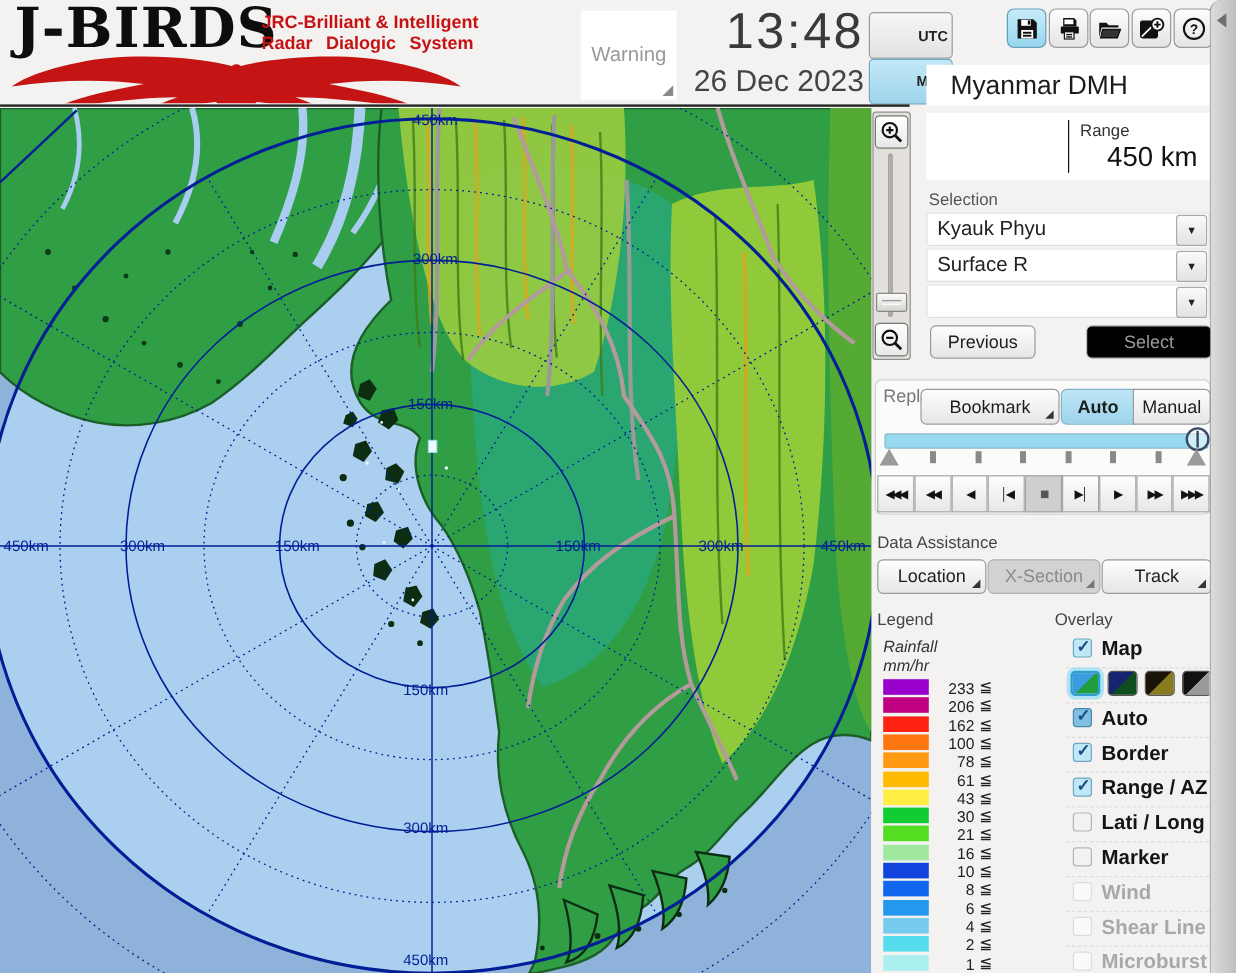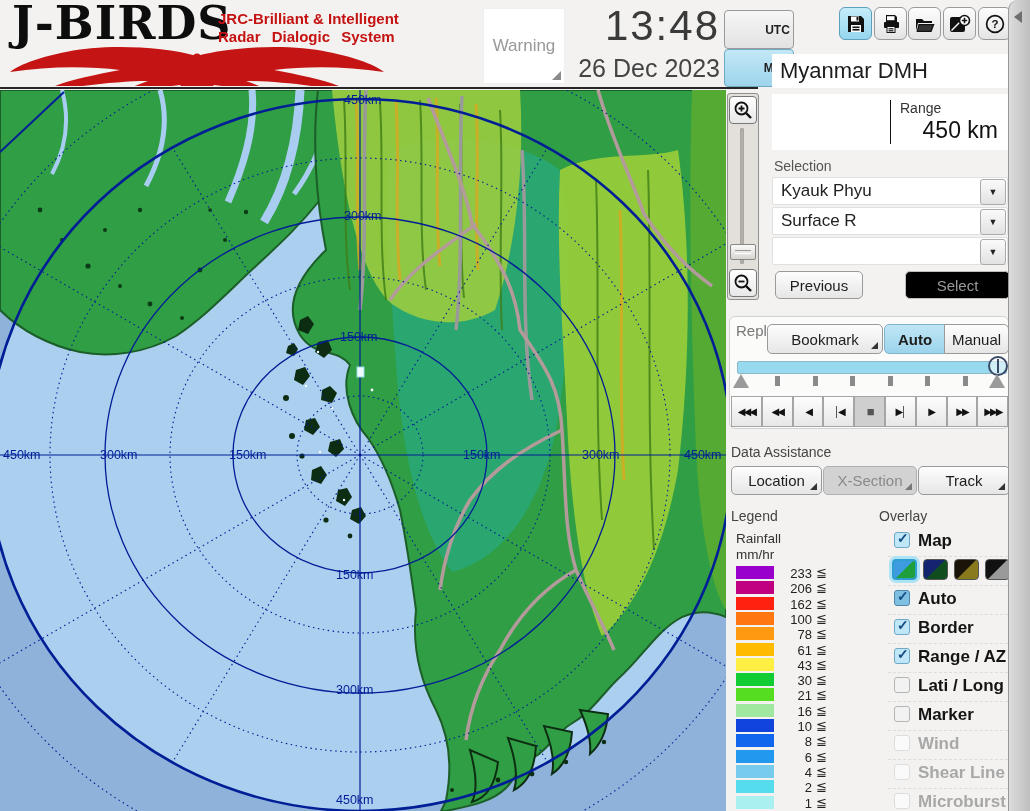--- a/index.html
+++ b/index.html
@@ -45,21 +45,21 @@
   .ztrack{left:12px;top:34px;width:4px;height:136px;background:#b5b2ac;border-radius:2px;
           box-shadow:inset 0 0 2px #888;}
   .zhandle{left:2px;top:150px;width:24px;height:14px;background:linear-gradient(#fafafa,#d8d5d0);
            border:1px solid #888;border-radius:2px;cursor:grab;}
   .zhandle::after{content:"";position:absolute;left:4px;right:4px;top:5px;border-top:1px solid #999;
            border-bottom:1px solid #fff;height:2px;}
 
   
   .white-box{background:#fff;}
   .station-box{left:772px;top:54px;width:236px;height:34px;font-size:22px;color:#1c1c1c;
-               display:flex;align-items:center;padding-left:8px;box-sizing:border-box;}
+               display:flex;align-items:center;padding-left:20px;box-sizing:border-box;}
   .range-box{left:772px;top:94px;width:236px;height:56px;}
   .range-div{left:118px;top:6px;width:1px;height:44px;background:#111;}
   .range-label{left:128px;top:6px;font-size:14px;color:#333;}
   .range-value{right:10px;bottom:6px;font-size:23px;color:#111;}
   .sec-label{font-size:14px;color:#555;}
   .dd{left:772px;width:236px;height:28px;background:#fff;border:1px solid #e0e0e0;border-radius:2px;
       box-sizing:border-box;cursor:pointer;}
   .dd-text{position:absolute;left:8px;top:0;line-height:26px;font-size:17px;color:#222;}
   .dd-btn{position:absolute;right:1px;top:1px;width:24px;height:24px;background:linear-gradient(#fafafa,#e2e2e2);
           border:1px solid #aaa;border-radius:3px;display:flex;align-items:center;justify-content:center;
@@ -83,21 +83,21 @@
   .slider-handle::after{content:"";position:absolute;left:7px;top:1px;width:2px;height:14px;background:#3a4a66;}
   .tick{width:5px;height:10px;background:#8a8a8a;top:376px;}
   .tri{top:374px;width:0;height:0;border-style:solid;border-width:0 8px 14px 8px;
        border-color:transparent transparent #9a9a9a transparent;}
   .tbtn{position:absolute;top:396px;height:31px;border:1px solid #a5a5a5;
         background:linear-gradient(#fdfdfd,#e7e7e7);display:flex;align-items:center;justify-content:center;
         font-size:10px;color:#111;letter-spacing:-2px;cursor:pointer;box-sizing:border-box;}
   .tbtn.pressed{background:#cfcfcf;color:#555;}
 
   .panel-label{font-size:14px;color:#444;}
-  .legend-title{font-size:13.5px;color:#333;}
+  .legend-title{font-size:13.5px;color:#333;font-style:italic;}
   .lg-row{position:absolute;height:14px;}
   .lg-swatch{position:absolute;left:0;top:0;width:38px;height:13px;}
   .lg-val{position:absolute;left:40px;top:0;width:36px;text-align:right;font-size:13px;color:#222;}
   .lg-suf{position:absolute;left:80px;top:-1px;font-size:13px;color:#222;}
 
   .ov-item{position:absolute;left:0;width:120px;height:26px;border-bottom:1px dashed #dcdcdc;}
   .ov-cb{position:absolute;left:6px;top:2px;width:16px;height:16px;border-radius:3px;box-sizing:border-box;
          border:1px solid #b5b5b5;background:#f2f2f2;cursor:pointer;}
   .ov-cb .chk{position:absolute;left:2px;top:-3px;font-size:14px;font-weight:bold;color:#174e84;}
   .ov-cb.on{background:#bfe7f7;border-color:#6fa8c6;}

